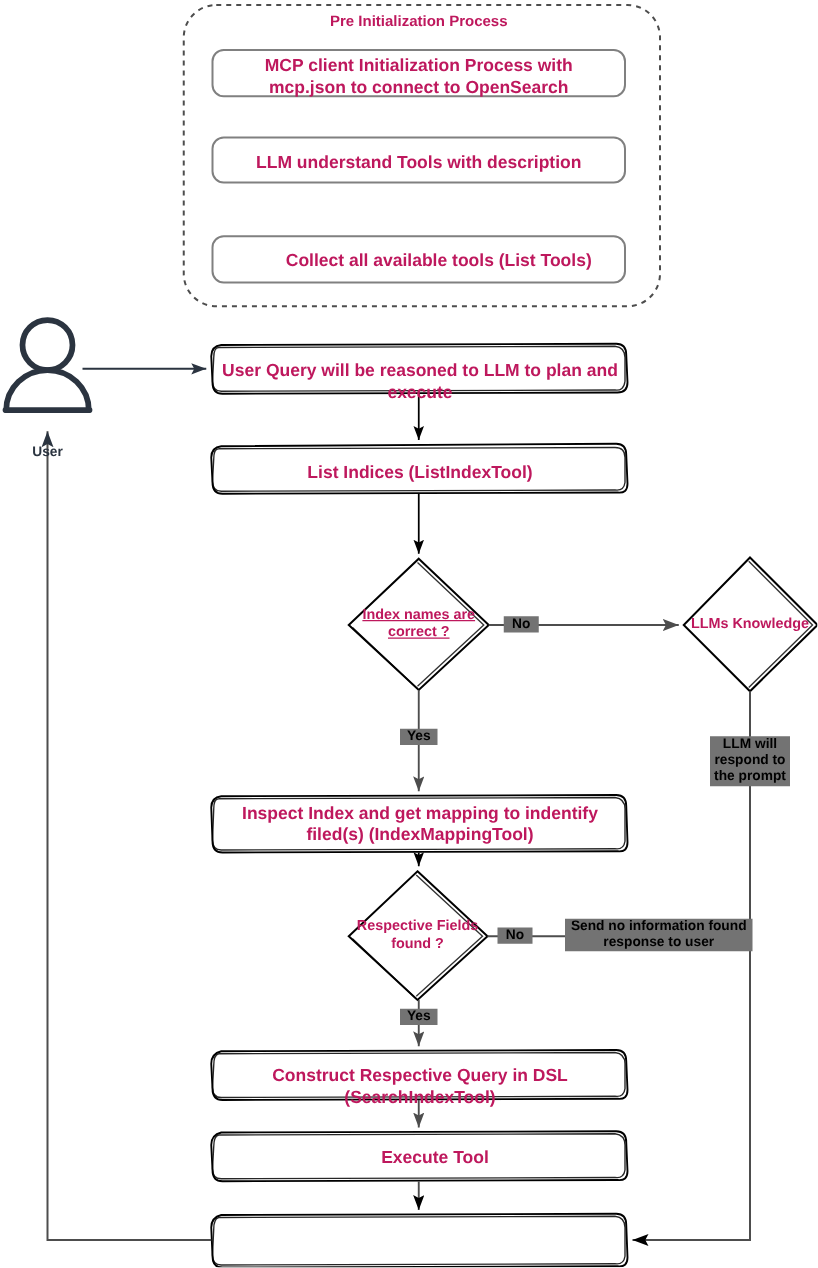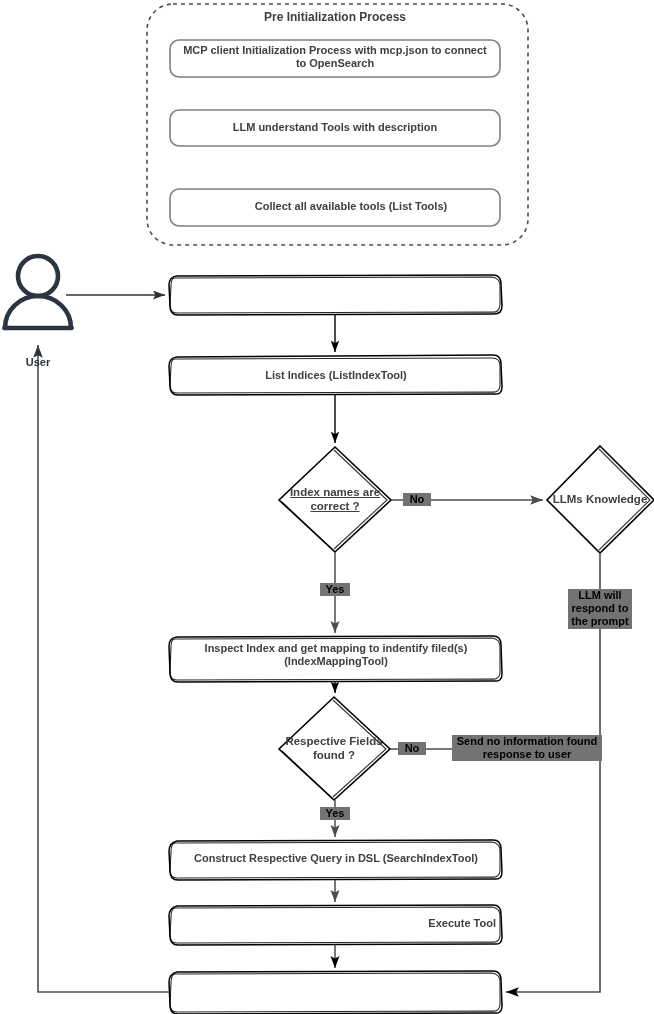--- a/index.html
+++ b/index.html
@@ -21,28 +21,28 @@
     position: absolute;
     top: 0;
     left: 0;
     width: 654px;
     height: 1014px;
   }
   .node-label {
     position: absolute;
     font-family: "Liberation Sans", sans-serif;
     font-weight: bold;
-    color: #404040;
+    color: #be185d;
     text-align: center;
     line-height: 1.18;
     pointer-events: none;
     white-space: pre-line;
   }
   .box-label {
-    font-size: 11px;
+    font-size: 14px;
   }
   .group-title {
     font-size: 12px;
   }
   .diamond-label {
     font-size: 11.5px;
   }
   .edge-label {
     position: absolute;
     font-family: "Liberation Sans", sans-serif;
@@ -200,34 +200,35 @@
   <div class="node-label group-title" style="left:135px; top:10px; width:400px;">Pre Initialization Process</div>
 
   <div class="node-label box-label" style="left:180px; top:44px; width:310px;">MCP client Initialization Process with mcp.json to connect to OpenSearch</div>
 
   <div class="node-label box-label" style="left:180px; top:121px; width:310px;">LLM understand Tools with description</div>
 
   <div class="node-label box-label" style="left:196px; top:200px; width:310px;">Collect all available tools (List Tools)</div>
 
   <div class="actor-caption" style="left:8px; top:336px; width:60px;margin-top:20px;">User</div>
 
+  <div class="node-label box-label" style="left:176px; top:288px; width:320px;">User Query will be reasoned to LLM to plan and execute</div>
 
   <div class="node-label box-label" style="left:176px; top:369px; width:320px;">List Indices (ListIndexTool)</div>
 
   <div class="node-label diamond-label" style="left:282px; top:486px; width:106px;text-decoration:underline;">Index names are correct ?</div>
 
   <div class="node-label diamond-label" style="left:539px; top:493px; width:122px;">LLMs Knowledge</div>
 
   <div class="node-label box-label" style="left:176px; top:642px; width:320px;">Inspect Index and get mapping to indentify filed(s) (IndexMappingTool)</div>
 
   <div class="node-label diamond-label" style="left:281px; top:735px; width:106px;">Respective Fields found ?</div>
 
   <div class="node-label box-label" style="left:176px; top:852px; width:320px;">Construct Respective Query in DSL (SearchIndexTool)</div>
 
-  <div class="node-label box-label" style="left:176px; top:917px; width:320px;text-align:right;">Execute Tool</div>
+  <div class="node-label box-label" style="left:188px; top:917px; width:320px;">Execute Tool</div>
 
 
   <div class="edge-label" style="left:403px; top:493px; width:28px;">No</div>
 
   <div class="edge-label" style="left:320px; top:583px; width:30px;">Yes</div>
 
   <div class="edge-label" style="left:398px; top:742px; width:28px;">No</div>
 
   <div class="edge-label" style="left:320px; top:807px; width:30px;">Yes</div>
 

